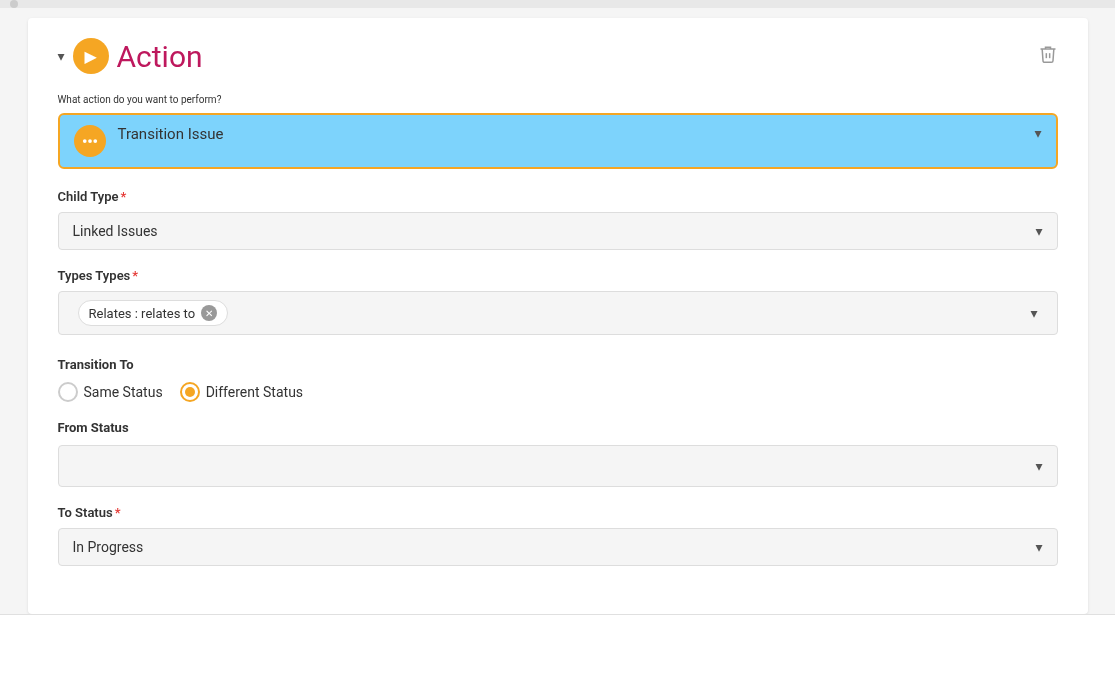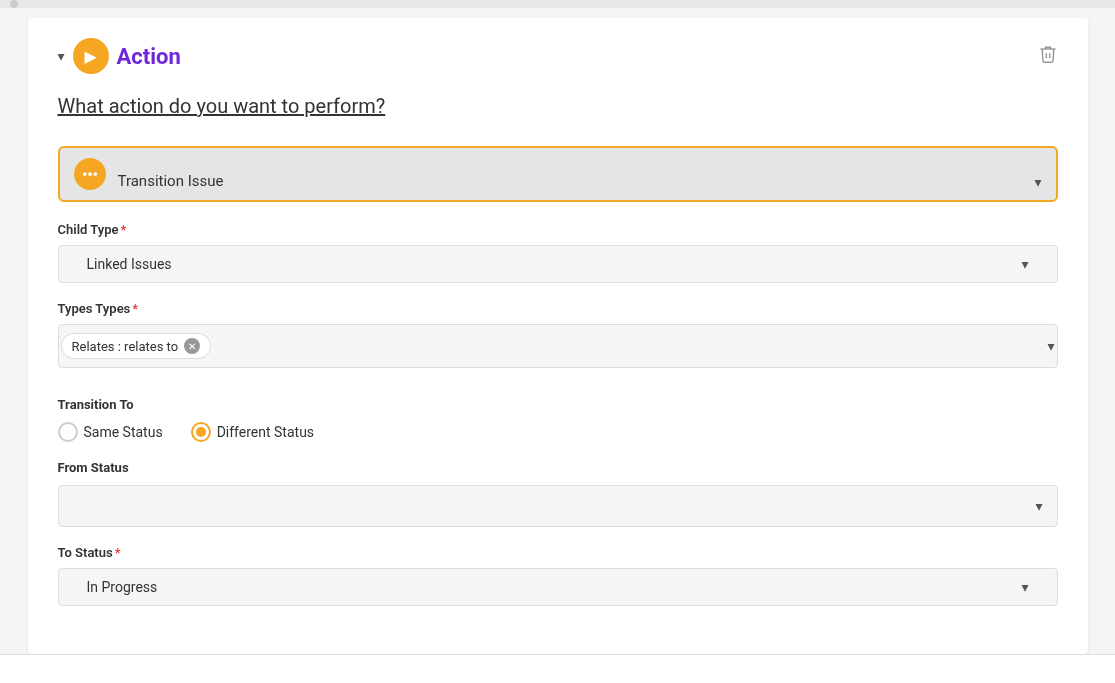--- a/index.html
+++ b/index.html
@@ -71,46 +71,45 @@
       border-radius: 50%;
       background: #f5a623;
       display: flex;
       align-items: center;
       justify-content: center;
       color: white;
       font-size: 16px;
     }
 
     .action-title {
-      font-size: 22px;
-      font-weight: 700;
-      color: #6d28d9;
+      font-size: 30px;
+      font-weight: 400;
+      color: #be185d;
     }
 
     .delete-icon {
       color: #999;
       font-size: 18px;
       cursor: pointer;
     }
 
     .question-label {
-      font-size: 20px;
-      color: #333;
-      margin-bottom: 28px;
-      text-decoration: underline;
+      font-size: 10px;
+      color: #333;
+      margin-bottom: 8px;
     }
 
     .transition-dropdown {
       border: 2px solid #f5a623;
       border-radius: 6px;
       display: flex;
-      align-items: flex-end;
+      align-items: flex-start;
       padding: 10px 14px;
       margin-bottom: 20px;
-      background: #e5e5e5;
+      background: #7dd3fc;
       cursor: pointer;
       gap: 12px;
       position: relative;
     }
 
     .transition-icon {
       width: 32px;
       height: 32px;
       border-radius: 50%;
       background: #f5a623;
@@ -145,21 +144,21 @@
 
     .required-star {
       color: #e53935;
       font-size: 13px;
     }
 
     .select-field {
       border: 1px solid #ddd;
       border-radius: 4px;
       background: #f5f5f5;
-      padding: 10px 28px;
+      padding: 10px 14px;
       display: flex;
       align-items: center;
       justify-content: space-between;
       margin-bottom: 18px;
       cursor: pointer;
     }
 
     .select-field-text {
       font-size: 14px;
       color: #333;
@@ -167,25 +166,25 @@
 
     .select-arrow {
       color: #555;
       font-size: 14px;
     }
 
     .link-types-field {
       border: 1px solid #ddd;
       border-radius: 4px;
       background: #f5f5f5;
-      padding: 8px 2px;
+      padding: 8px 19px;
       display: flex;
       align-items: center;
       justify-content: space-between;
-      margin-bottom: 29px;
+      margin-bottom: 22px;
       cursor: pointer;
       min-height: 42px;
     }
 
     .tag-pill {
       display: flex;
       align-items: center;
       background: #fff;
       border: 1px solid #ddd;
       border-radius: 20px;
@@ -211,21 +210,21 @@
     .section-label {
       font-size: 13px;
       font-weight: 700;
       color: #333;
       margin-bottom: 10px;
     }
 
     .radio-group {
       display: flex;
       align-items: flex-start;
-      gap: 28px;
+      gap: 17px;
       margin-bottom: 18px;
     }
 
     .radio-option {
       display: flex;
       align-items: center;
       gap: 6px;
       cursor: pointer;
     }
 

